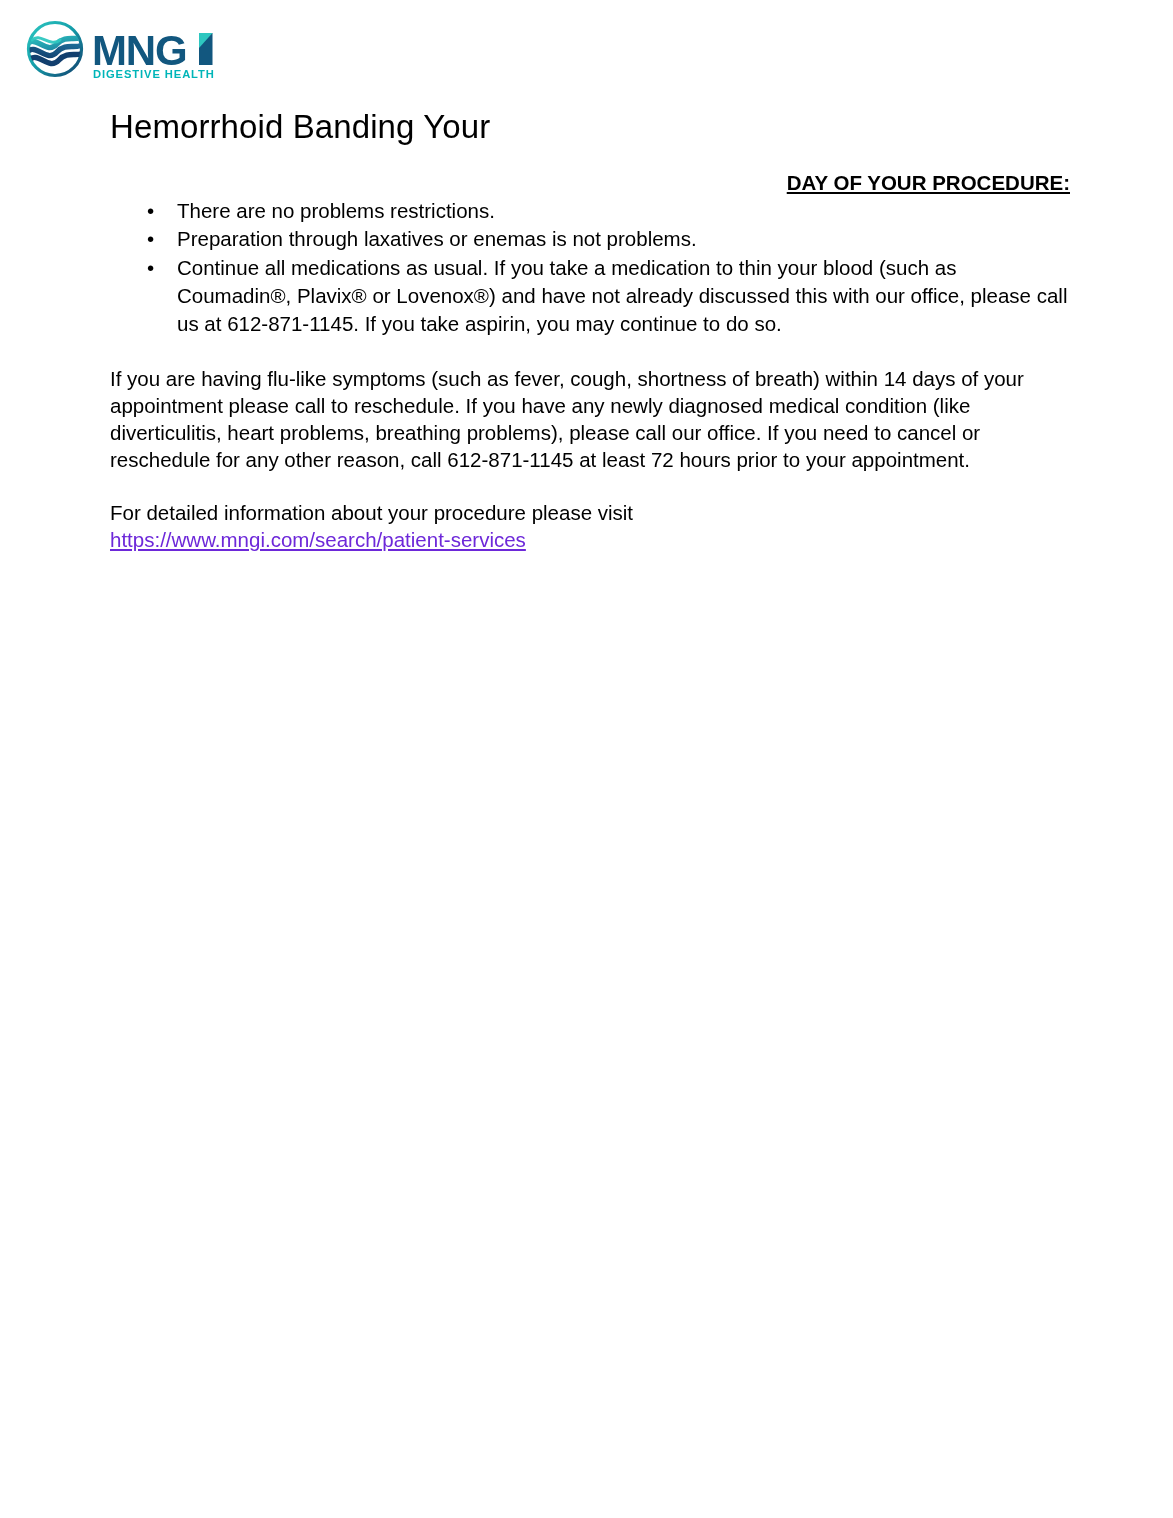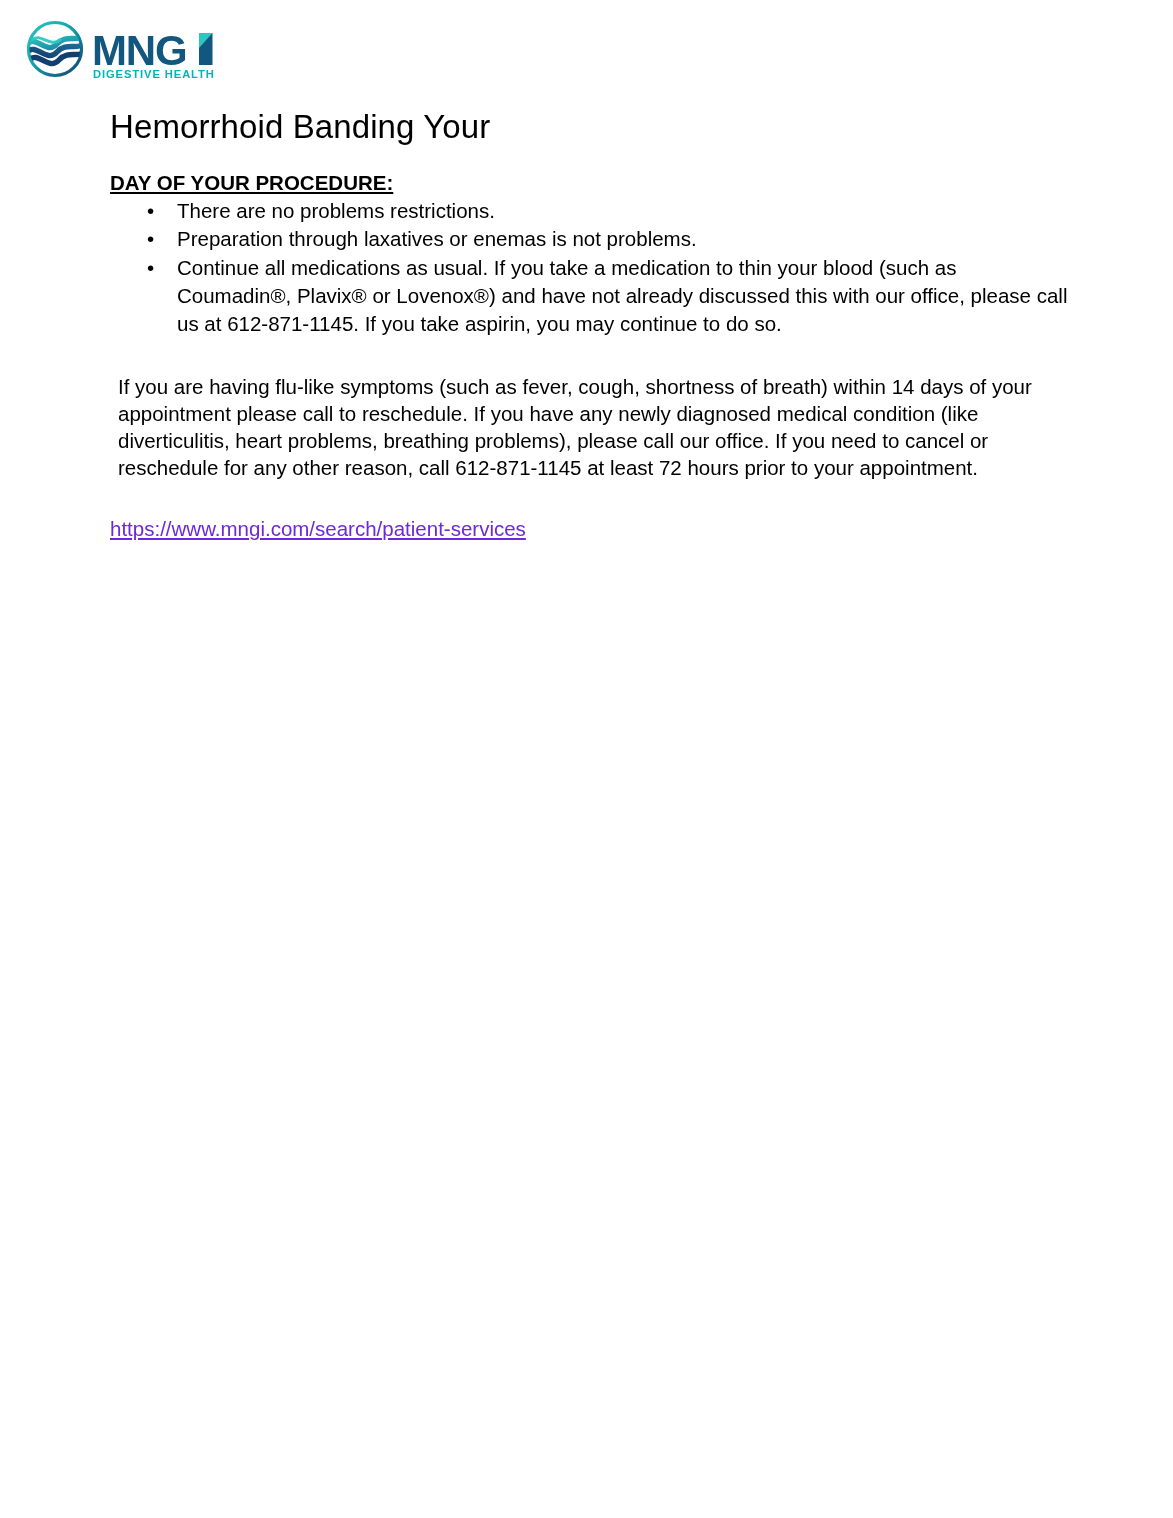--- a/index.html
+++ b/index.html
@@ -49,20 +49,21 @@
     font-size: 20.5px;
     font-weight: bold;
     line-height: 1.36;
     margin: 0;
     color: #000000;
   }
 
   .section-heading.underlined {
     text-decoration: underline;
     text-underline-offset: 2px;
+    text-align: right;
   }
 
   .bullet-list {
     list-style: none;
     margin: 0;
     padding: 0;
   }
 
   .bullet-item {
     position: relative;
@@ -77,21 +78,21 @@
     position: absolute;
     left: 37px;
     top: 0;
     font-size: 20.5px;
     line-height: 1.38;
   }
 
   .para {
     font-size: 20.5px;
     line-height: 1.325;
-    margin: 8px;
+    margin: 0;
     color: #000000;
   }
 
   .spacer {
     height: 26px;
   }
 
   .doc-link {
     font-size: 20.5px;
     line-height: 1.325;
@@ -173,17 +174,18 @@
 
     <div class="spacer"></div>
 
     <div>
       <p class="para">If you are having flu-like symptoms (such as fever, cough, shortness of breath) within 14 days of your appointment please call to reschedule. If you have any newly diagnosed medical condition (like diverticulitis, heart problems, breathing problems), please call our office. If you need to cancel or reschedule for any other reason, call 612-871-1145 at least 72 hours prior to your appointment.</p>
     </div>
 
     <div class="spacer"></div>
 
     <div>
+      <p class="para">For detailed information about your procedure please visit</p>
       <a class="doc-link">https://www.mngi.com/search/patient-services</a>
     </div>
 
   </div>
 </div>
 
 </body></html>

